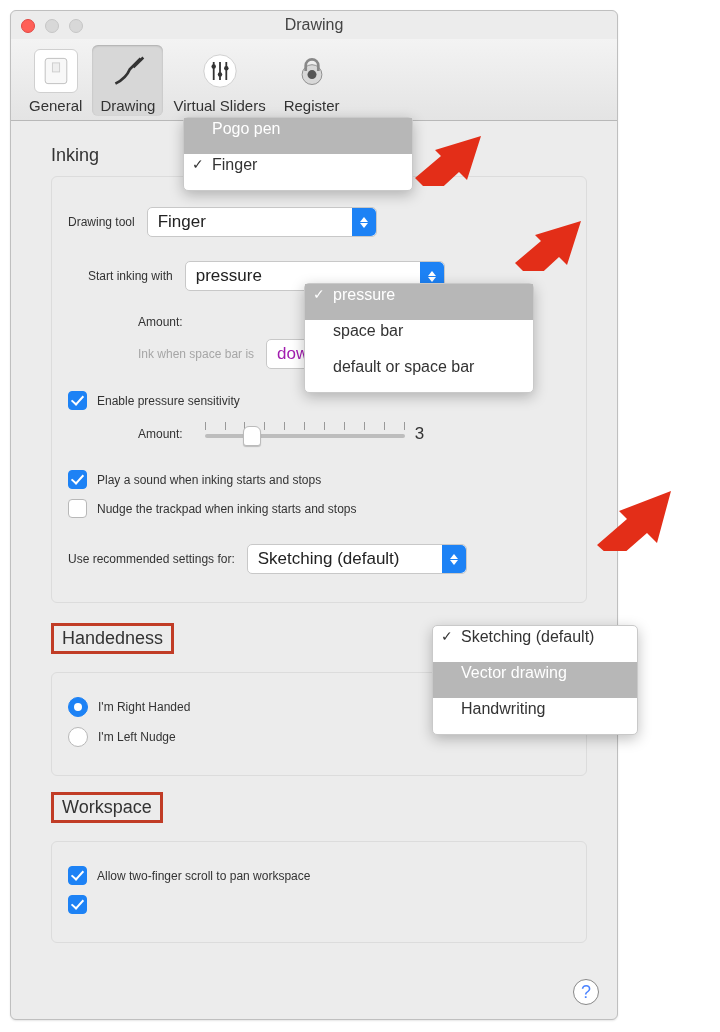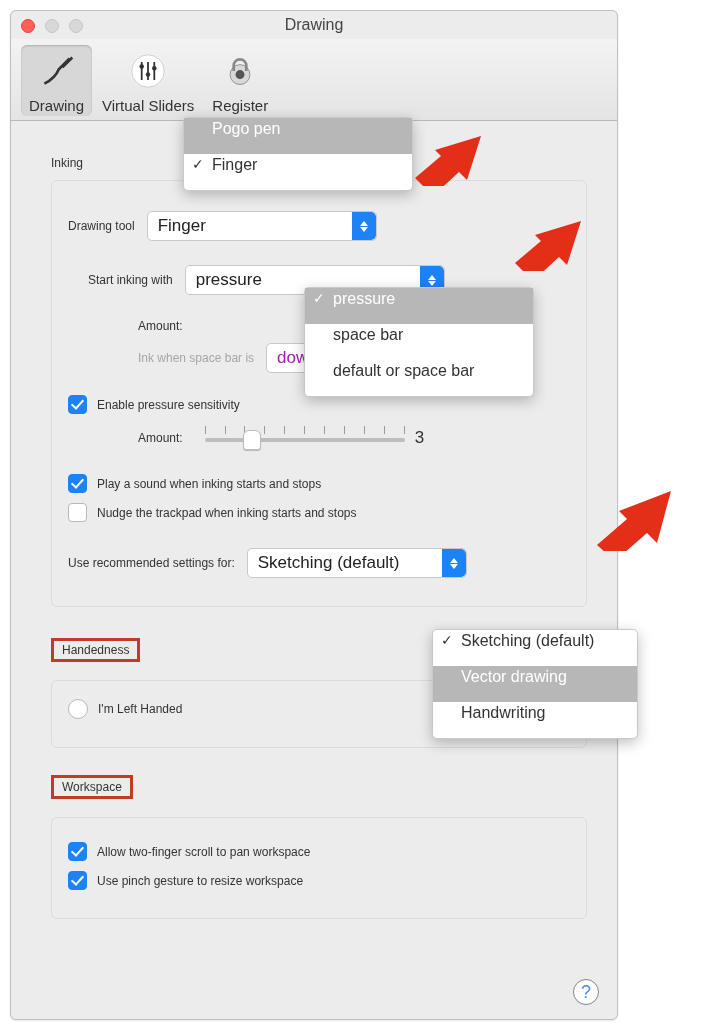--- a/index.html
+++ b/index.html
@@ -77,21 +77,21 @@
   .tool[data-name="toolbar-sliders"] .iconbox,
   .tool[data-name="toolbar-register"] .iconbox { border-color: transparent; background: transparent; }
   .tool svg { width: 36px; height: 36px; }
 
   
   .content {
     position: relative;
     padding: 22px 30px 10px 40px;
     height: calc(100% - 130px);
   }
-  .section-title { font-size: 12px; color: #333; margin: 13px 0 10px 0; }
+  .section-title { font-size: 18px; color: #333; margin: 2px 0 10px 0; }
   .group {
     border: 1px solid #dcdcdc;
     border-radius: 6px;
     padding: 14px 16px 18px 16px;
     background: #ececec;
     position: relative;
   }
   .row { display: flex; align-items: center; margin: 10px 0; }
   .lbl { font-size: 12px; color: #333; margin-right: 12px; }
   .ind1 { margin-left: 20px; }
@@ -252,20 +252,29 @@
   <div class="titlebar" data-name="titlebar">
     <div class="traffic" data-name="window-controls">
       <span class="close" data-name="close-window-button"></span>
       <span data-name="minimize-window-button"></span>
       <span data-name="zoom-window-button"></span>
     </div>
     <span data-name="window-title">Drawing</span>
   </div>
 
   <div class="toolbar" data-name="toolbar">
+    <div class="tool" data-name="toolbar-general">
+      <div class="iconbox" data-name="switch-icon">
+        <svg viewBox="0 0 40 40">
+            <rect x="8" y="6" width="24" height="28" rx="3" fill="#f8f8f8" stroke="#bbb"></rect>
+            <rect x="16" y="11" width="8" height="10" fill="#eee" stroke="#ccc"></rect>
+          </svg>
+      </div>
+      <span>General</span>
+    </div>
     <div class="tool selected" data-name="toolbar-drawing">
       <div class="iconbox" data-name="pen-icon">
         <svg viewBox="0 0 40 40">
             <path d="M6 34 Q18 28 22 18 L34 6" stroke="#333" stroke-width="3" fill="none"></path>
             <path d="M25 15 L36 4 L38 6 L27 17 Z" fill="#333"></path>
           </svg>
       </div>
       <span>Drawing</span>
     </div>
     <div class="tool" data-name="toolbar-sliders">
@@ -388,37 +397,40 @@
         <div class="opt hi" data-name="recommended-option-vector"><span>Vector drawing</span></div>
         <div class="opt" data-name="recommended-option-handwriting"><span>Handwriting</span></div>
       </div>
 
     </div>
 
     <div style="margin-top:18px;">
       <span class="hl section-title" data-name="handedness-heading">Handedness</span>
     </div>
     <div class="group" style="margin-top:8px;" data-name="handedness-group">
+      <div class="row">
+        <span class="rd checked" data-name="right-handed-radio"></span>
+        <span class="lbl" data-name="right-handed-label">I'm Right Handed</span>
+      </div>
       <div class="row" style="margin-top:4px;">
         <span class="rd" data-name="left-handed-radio"></span>
-        <span class="lbl" data-name="left-handed-label">I'm Left Handed</span>
+        <span class="lbl" data-name="left-handed-label">I'm Left Nudge</span>
       </div>
     </div>
 
     <div style="margin-top:14px;">
       <span class="hl section-title" data-name="workspace-heading">Workspace</span>
     </div>
     <div class="group" style="margin-top:8px;" data-name="workspace-group">
       <div class="row">
         <span class="cb checked" data-name="scroll-pan-checkbox"></span>
         <span class="lbl" data-name="scroll-pan-label">Allow two-finger scroll to pan workspace</span>
       </div>
       <div class="row" style="margin-top:4px;">
         <span class="cb checked" data-name="pinch-resize-checkbox"></span>
-        <span class="lbl" data-name="pinch-resize-label">Use pinch gesture to resize workspace</span>
       </div>
     </div>
 
     <div class="arrow" style="left:400px; top:15px;" data-name="annotation-arrow-1">
       <svg viewBox="0 0 70 50">
           <polygon points="4,42 30,20 24,14 70,0 56,44 48,36 22,60" fill="#e32e18"></polygon>
         </svg>
     </div>
     <div class="arrow" style="left:500px; top:100px;" data-name="annotation-arrow-2">
       <svg viewBox="0 0 70 50">

